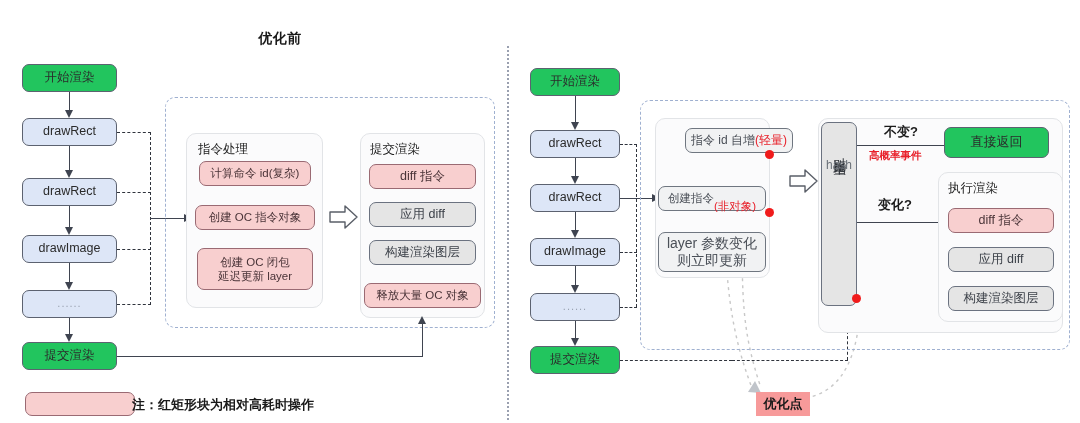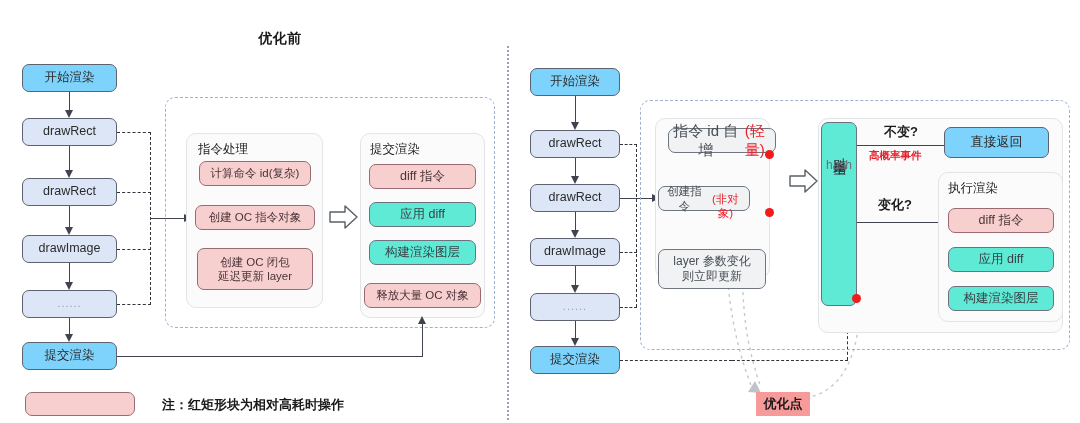--- a/index.html
+++ b/index.html
@@ -38,39 +38,39 @@
     align-items:center;
     justify-content:center;
     text-align:center;
     font-size:12.5px;
     line-height:1.25;
     color:#2b2b2b;
     box-sizing:border-box;
     padding:2px 4px;
   }
   .node.gray{
-    background:#7dd3fc;
+    background:#22c55e;
     border:1.4px solid #5c6270;
   }
   .node.blue{
     background:#dde6f7;
     border:1.4px solid #5c6270;
   }
   .node.pink{
     background:#f8cfcf;
     border:1.4px solid #9a6a73;
     color:#4a3438;
   }
   .node.soft{
     background:#f1f2f3;
     border:1.4px solid #6f7680;
     color:#4a4f57;
   }
   .node.light{
-    background:#5eead4;
+    background:#e5e5e5;
     border:1.3px solid #6b7280;
     color:#3a3f47;
   }
 
   
   .dashgroup{
     border:1.3px dashed #9fb0d0;
     border-radius:10px;
     background:transparent;
   }
@@ -229,21 +229,21 @@
   <div class="abs node pink" style="left:369px;top:164px;width:107px;height:25px;">diff 指令</div>
   <div class="abs node light" style="left:369px;top:202px;width:107px;height:25px;">应用 diff</div>
   <div class="abs node light" style="left:369px;top:240px;width:107px;height:25px;">构建渲染图层</div>
   <div class="abs node pink" style="left:364px;top:283px;width:117px;height:25px;font-size:11.5px;">释放大量 OC 对象</div>
 
   <div class="abs hline" style="left:117px;top:356px;width:306px;"></div>
   <div class="abs vline" style="left:422px;top:324px;height:32px;"></div>
   <div class="abs arrow-up" style="left:417.5px;top:316px;"></div>
 
   <div class="abs legend-swatch" style="left:25px;top:392px;width:110px;height:24px;"></div>
-  <div class="abs legend-text" style="left:162px;top:396px;">注：红矩形块为相对高耗时操作</div>
+  <div class="abs legend-text" style="left:132px;top:396px;">注：红矩形块为相对高耗时操作</div>
 
   <div class="abs node gray" style="left:530px;top:68px;width:90px;height:28px;">开始渲染</div>
   <div class="abs node blue" style="left:530px;top:130px;width:90px;height:28px;">drawRect</div>
   <div class="abs node blue" style="left:530px;top:184px;width:90px;height:28px;">drawRect</div>
   <div class="abs node blue" style="left:530px;top:238px;width:90px;height:28px;">drawImage</div>
   <div class="abs node blue" style="left:530px;top:293px;width:90px;height:28px;color:#9aa3b2;font-size:11px;letter-spacing:1px;">......</div>
   <div class="abs node gray" style="left:530px;top:346px;width:90px;height:28px;">提交渲染</div>
 
   <div class="abs vline" style="left:575px;top:96px;height:26px;"></div>
   <div class="abs arrow-down" style="left:570.5px;top:122px;"></div>
@@ -264,33 +264,33 @@
   <div class="abs arrow-right" style="left:652px;top:193.5px;"></div>
 
   <div class="abs hline-d" style="left:620px;top:360px;width:112px;"></div>
   <div class="abs vline-d" style="left:847px;top:310px;height:50px;"></div>
   <div class="abs hline-d" style="left:732px;top:360px;width:116px;"></div>
   <div class="abs arrow-up" style="left:842.5px;top:302px;"></div>
 
   <div class="abs dashgroup" style="left:640px;top:100px;width:430px;height:250px;"></div>
 
   <div class="abs card" style="left:655px;top:118px;width:115px;height:160px;"></div>
-  <div class="abs node soft" style="left:668px;top:128px;width:108px;height:25px;font-size:15px;">
+  <div class="abs node soft" style="left:685px;top:128px;width:108px;height:25px;font-size:12px;">
     <span>指令 id 自增</span>
       <span style="color:#e8202a;">(轻量)</span>
   </div>
   <div class="abs reddot" style="left:765px;top:150px;"></div>
 
-  <div class="abs node soft" style="left:658px;top:186px;width:92px;height:25px;font-size:11.5px;">
+  <div class="abs node soft" style="left:658px;top:186px;width:108px;height:25px;font-size:11.5px;">
     <span>创建指令</span>
       <span style="color:#e8202a;margin-top:15px;">(非对象)</span>
   </div>
   <div class="abs reddot" style="left:765px;top:208px;"></div>
 
-  <div class="abs node soft" style="left:658px;top:232px;width:108px;height:40px;font-size:12px;white-space:pre-line;margin-top:17px;">layer 参数变化
+  <div class="abs node soft" style="left:658px;top:232px;width:108px;height:40px;font-size:14px;white-space:pre-line;">layer 参数变化
 则立即更新</div>
 
   <div class="abs card" style="left:818px;top:118px;width:245px;height:215px;"></div>
 
   <div class="abs node light" style="left:821px;top:122px;width:36px;height:184px;flex-direction:column;padding-top:24px;justify-content:flex-start;">
     <span class="vtext" style="font-size:13px;color:#2f3339;">对比增量</span>
     <span style="font-size:12px;color:#6a7078;margin-top:3px;">hash</span>
   </div>
   <div class="abs reddot" style="left:852px;top:294px;"></div>
 

